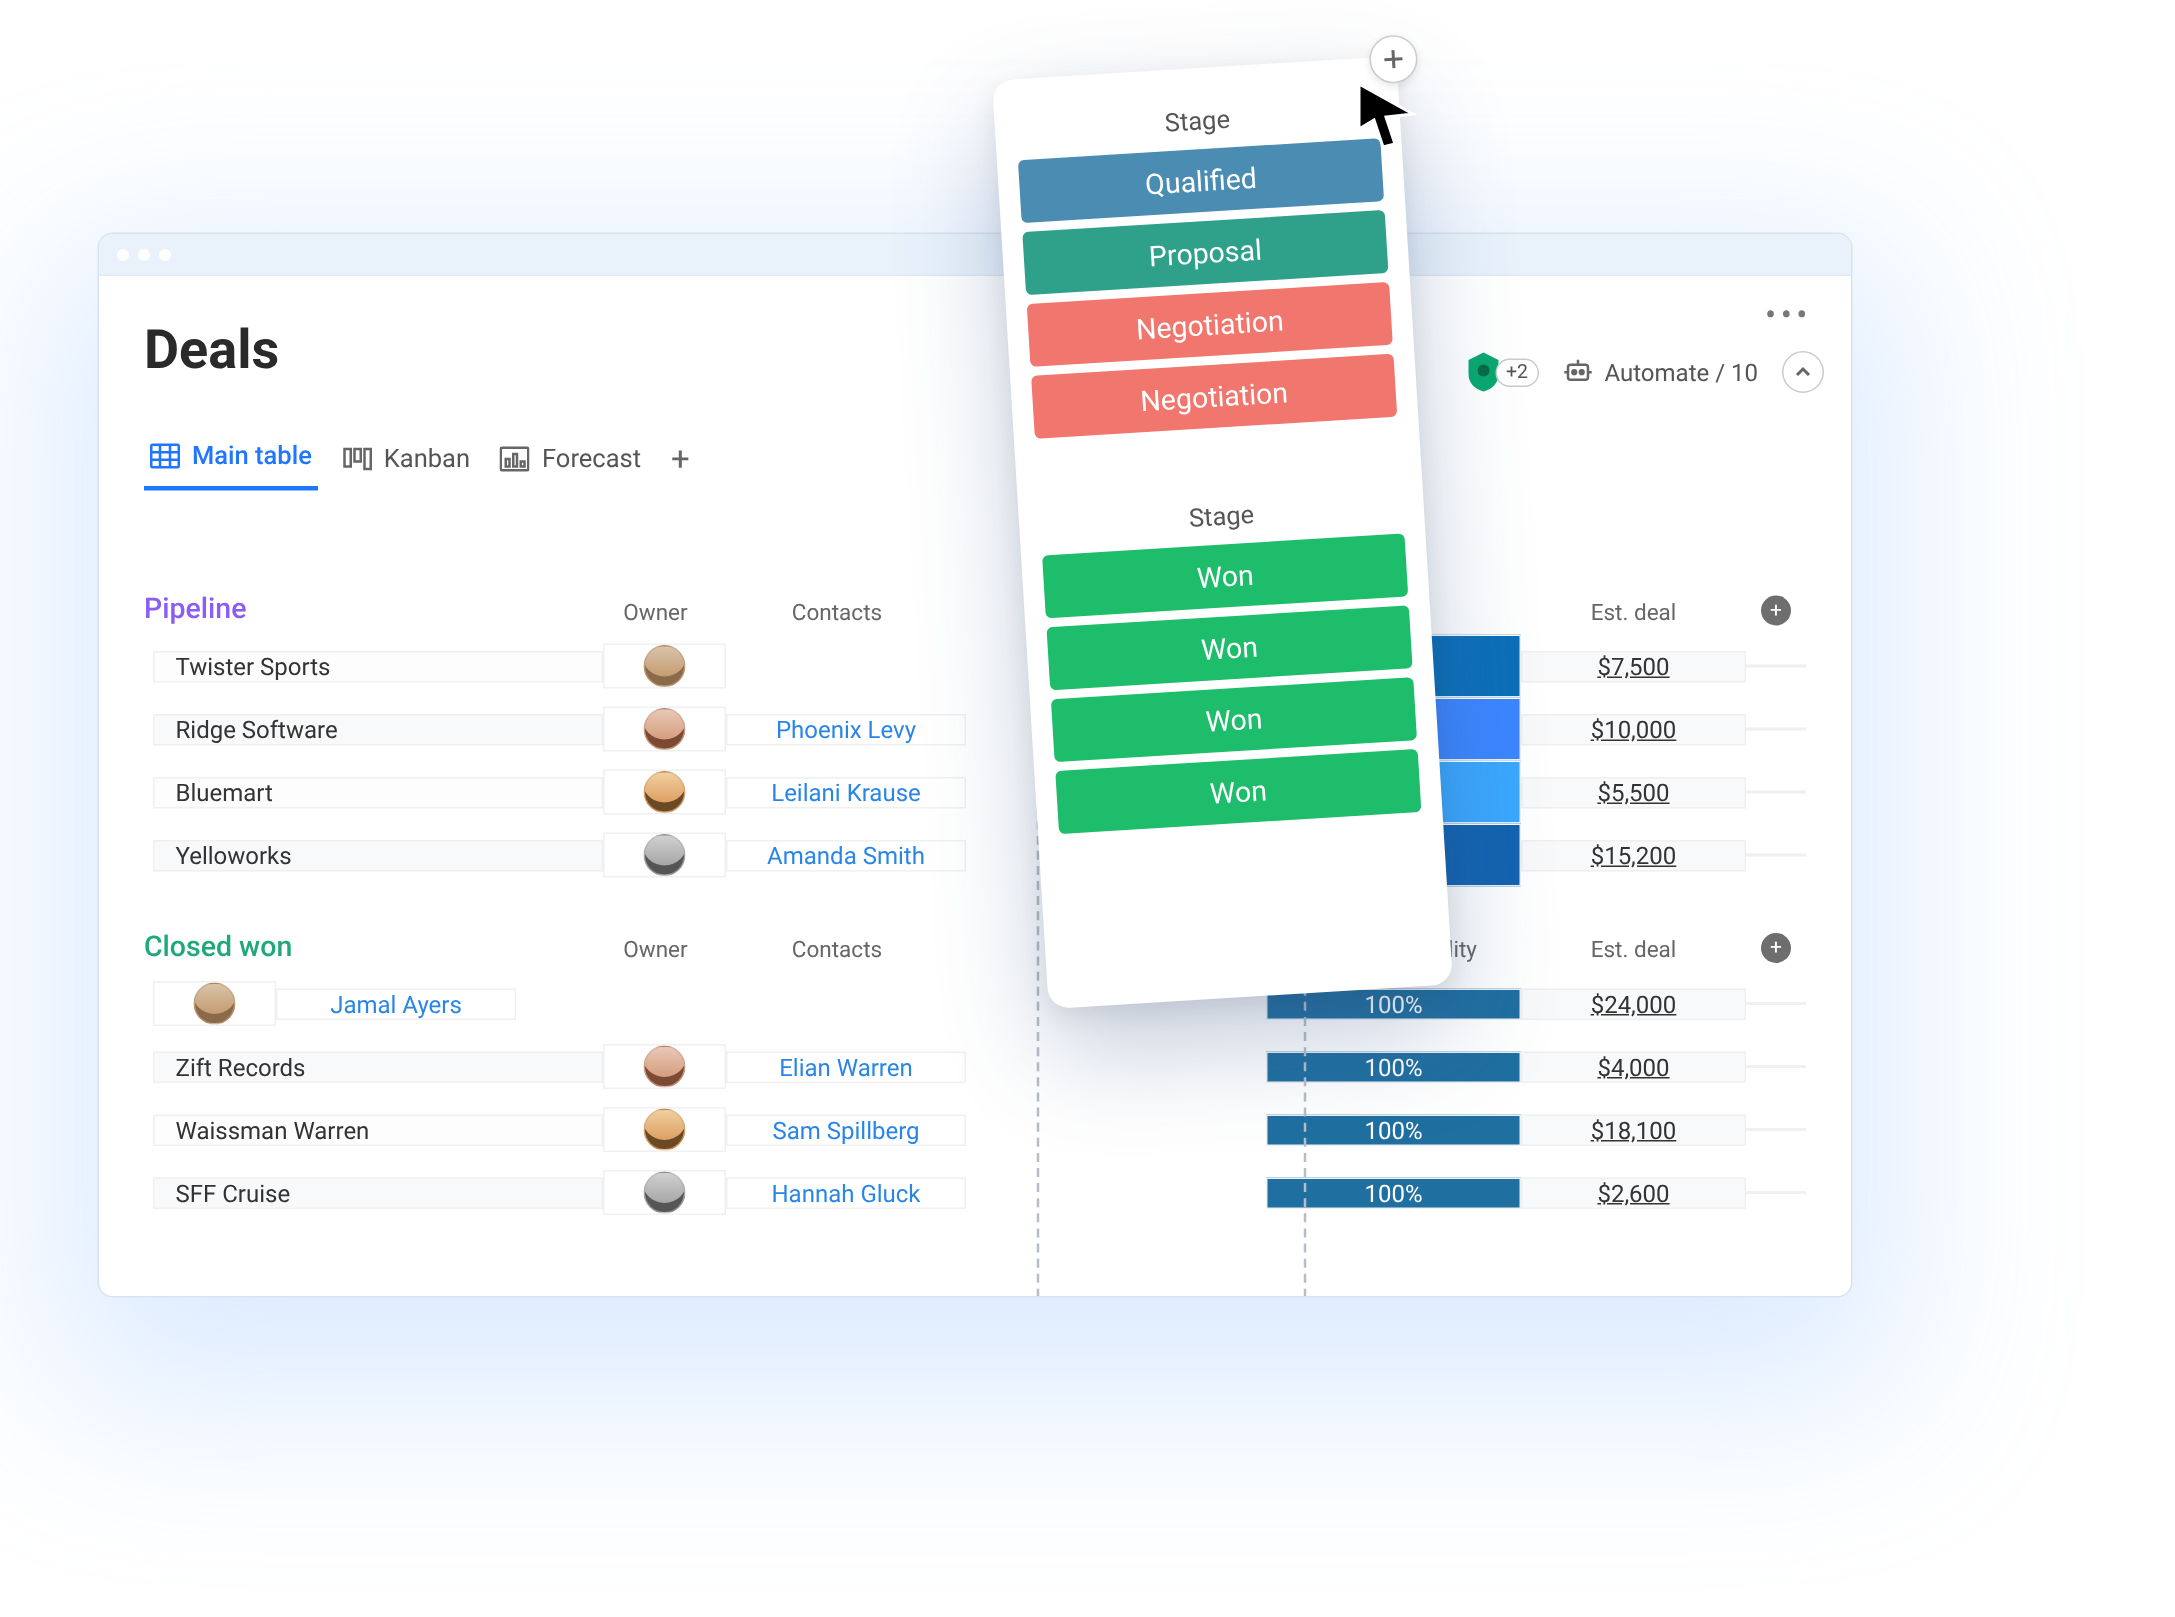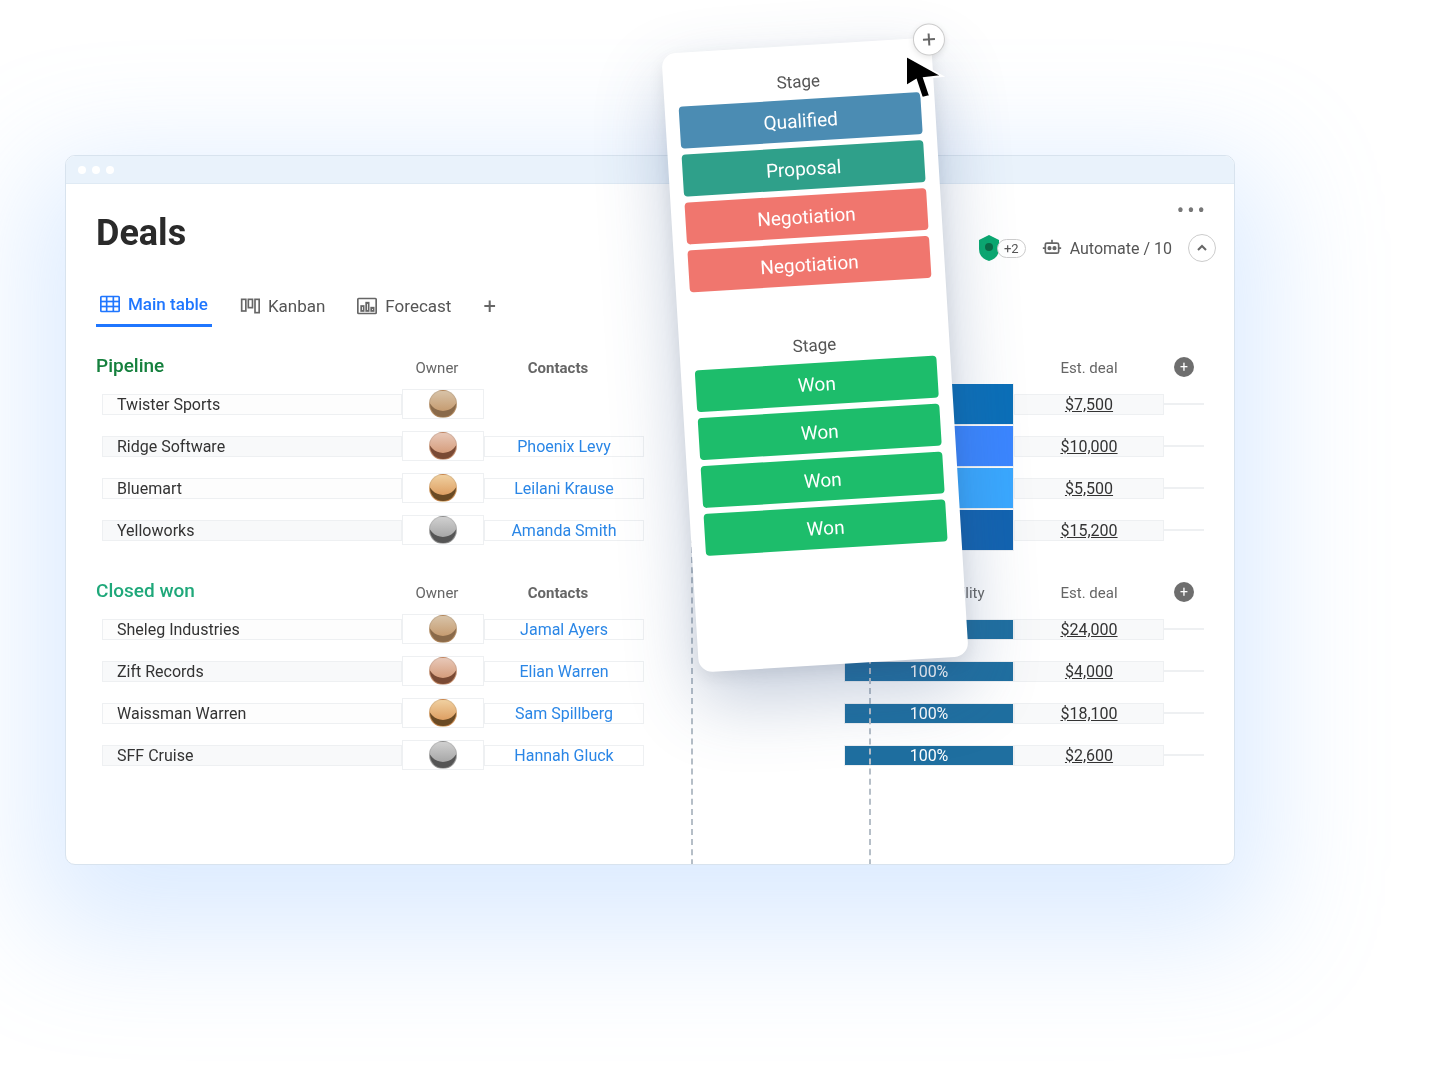--- a/index.html
+++ b/index.html
@@ -19,21 +19,21 @@
     height: 28px;
     background:#e9f2fb;
     border-bottom:1px solid #dfeaf4;
     display:flex; align-items:center; gap:6px;
     padding-left:12px;
   }
   .tldot { width:8px; height:8px; border-radius:50%; background:#fff; }
   .content { padding: 28px 30px 18px 30px; }
   .page-title { font-size: 36px; font-weight:700; color:#2a2a2a; margin-bottom: 32px; }
   
-  .tabs { display:flex; align-items:center; gap:24px; border-bottom:1px solid transparent; margin-bottom:26px;}
+  .tabs { display:flex; align-items:center; gap:12px; border-bottom:1px solid transparent; margin-bottom:26px;}
   .tab { display:flex; align-items:center; gap:8px; padding:8px 4px 10px 4px; font-size:17px; color:#555; cursor:pointer; }
   .tab.active { color:#1f76ff; border-bottom:3px solid #1f76ff; font-weight:500; }
   .tab-icon { display:inline-flex; width:20px; height:18px; color:#666; }
   .tab.active .tab-icon { color:#1f76ff; }
   .plus-tab { font-size:22px; color:#666; padding:0 4px; cursor:pointer; }
   .right-controls {
     position:absolute; right:18px; top:78px;
     display:flex; align-items:center; gap:16px;
   }
   .badge-stack { display:flex; align-items:center; }
@@ -42,26 +42,26 @@
   .automate { display:flex; align-items:center; gap:8px; font-size:16px; color:#555; cursor:pointer;}
   .robot-icon { width:20px; height:18px; }
   .chev-circle { width:28px; height:28px; border:1px solid #ccc; border-radius:50%; display:flex; align-items:center; justify-content:center; cursor:pointer; }
   .chev-circle svg { width:12px; height:12px; }
   .ellipsis { position:absolute; right:26px; top:42px; color:#777; font-size:22px; letter-spacing:3px; cursor:pointer; }
 
   
   .group { margin-bottom: 28px; }
   .group-head { display:flex; align-items:flex-end; gap:0; font-size:15px; color:#666; margin-bottom:6px;}
   .group-title { font-size:19px; font-weight:500; padding-right:10px; }
-  .pipeline { color:#15803d; }
+  .pipeline { color:#8b5cf6;margin-top:40px; }
   .closedwon { color:#1fa87a; }
   .hcell { text-align:center; color:#666; font-size:15px; }
   .name-col { width:300px; }
   .owner-col { width:82px; }
-  .contact-col { width:160px;font-weight:bold; }
+  .contact-col { width:160px; }
   .hidden-gap { flex:1; }
   .prob-col  { width:170px; }
   .deal-col  { width:150px; }
   .addcol    { width:40px; text-align:center; }
   .plus-circle { width:20px; height:20px; border-radius:50%; background:#6e6e6e; color:#fff; display:inline-flex; align-items:center; justify-content:center; font-size:14px; cursor:pointer;}
 
   .row { display:flex; align-items:center; height:42px; }
   .cell { border:1px solid #eef0f2; display:flex; align-items:center; justify-content:center; font-size:16px; }
   .left-bar { width:6px; }
   .pipeline-bar { background:#4b8cff; }
@@ -242,21 +242,20 @@
         <div class="hcell owner-col">Owner</div>
         <div class="hcell contact-col">Contacts</div>
         <div class="hidden-gap"></div>
         <div class="hcell prob-col">Close probability</div>
         <div class="hcell deal-col">Est. deal</div>
         <div class="hcell addcol"><span class="plus-circle">+</span></div>
       </div>
 
       <div class="row">
         <div class="left-bar closed-bar"></div>
-        <div class="cell name-cell">Sheleg Industries</div>
         <div class="cell owner-cell">
             <span class="avatar"></span>
           </div>
         <div class="cell contact-cell">Jamal Ayers</div>
         <div class="mid-gap"></div>
         <div class="cell prob-cell">100%</div>
         <div class="cell deal-cell">$24,000</div>
         <div class="cell add-cell"></div>
       </div>
       <div class="row">

